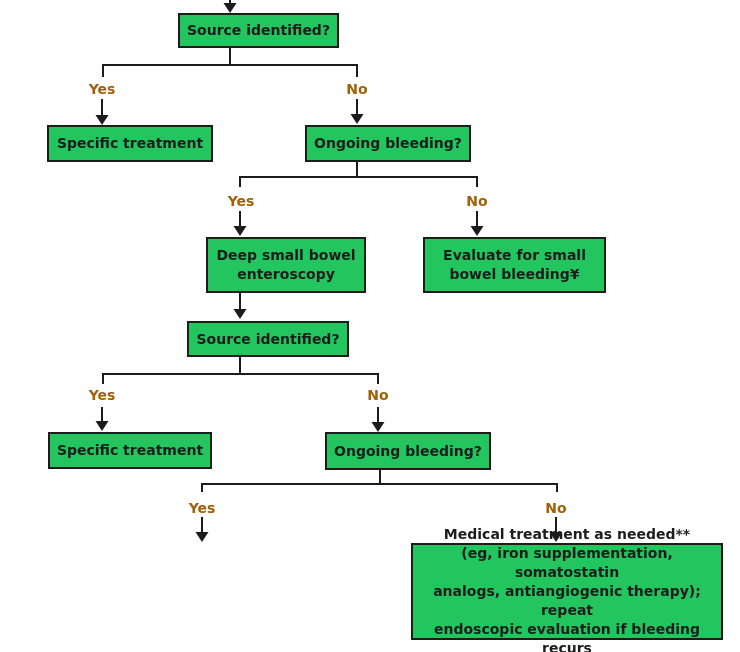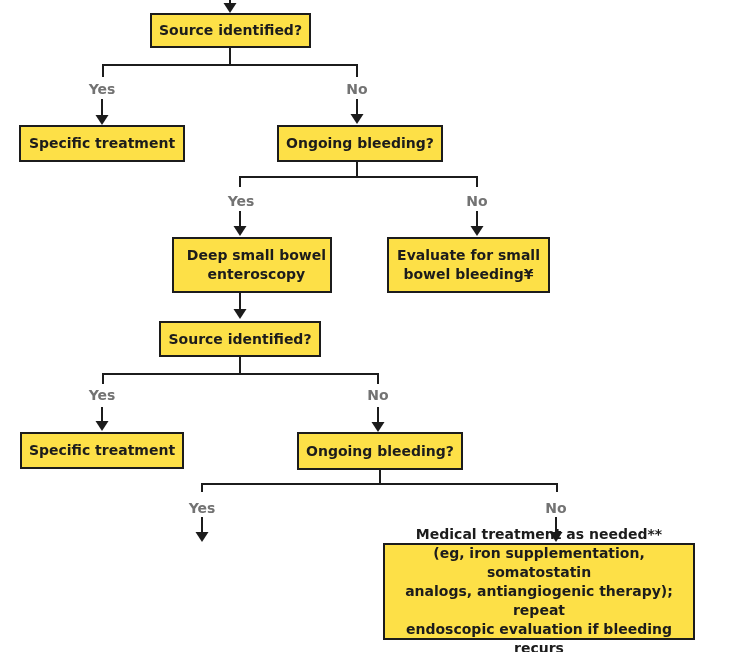--- a/index.html
+++ b/index.html
@@ -30,41 +30,42 @@
     shape-rendering: crispEdges;
   }
   .connectors polygon {
     fill: #1c1c1c;
     stroke: none;
   }
   .node {
     position: absolute;
     box-sizing: border-box;
     border: 2px solid #1c1c1c;
-    background: #fde047;
+    background: #22c55e;
     display: flex;
     align-items: center;
     justify-content: center;
     text-align: center;
     padding: 2px 4px;
+    margin-left: 28px;
   }
   .node-label {
     white-space: pre-line;
     font-size: 14px;
     font-weight: 600;
     line-height: 19px;
     color: #1c1c1c;
   }
   .edge-label {
     position: absolute;
     transform: translate(-50%, -50%);
     font-size: 14px;
     font-weight: 600;
     line-height: 15px;
-    color: #737373;
+    color: #a16207;
     white-space: nowrap;
   }
 </style>
 </head>
 <body>
 
 <div class="canvas">
 
   <svg class="connectors" viewBox="0 0 740 652" xmlns="http://www.w3.org/2000/svg">
 
@@ -136,26 +137,26 @@
   </div>
 
   <div class="node" style="left:19px; top:125px; width:166px; height:37px;">
     <span class="node-label">Specific treatment</span>
   </div>
 
   <div class="node" style="left:277px; top:125px; width:166px; height:37px;">
     <span class="node-label">Ongoing bleeding?</span>
   </div>
 
-  <div class="node" style="left:172px; top:237px; width:160px; height:56px;justify-content:flex-end;">
+  <div class="node" style="left:178px; top:237px; width:160px; height:56px;">
     <span class="node-label">Deep small bowel
 enteroscopy</span>
   </div>
 
-  <div class="node" style="left:387px; top:237px; width:163px; height:56px;text-align:center;">
+  <div class="node" style="left:395px; top:237px; width:183px; height:56px;text-align:center;">
     <span class="node-label">Evaluate for small
 bowel bleeding¥</span>
   </div>
 
   <div class="node" style="left:159px; top:321px; width:162px; height:36px;">
     <span class="node-label">Source identified?</span>
   </div>
 
   <div class="node" style="left:20px; top:432px; width:164px; height:37px;">
     <span class="node-label">Specific treatment</span>

